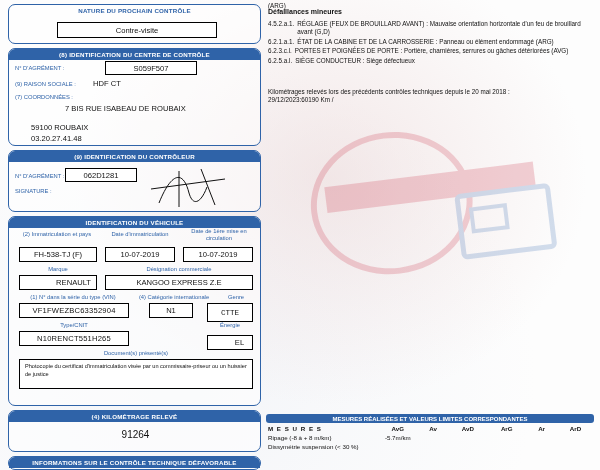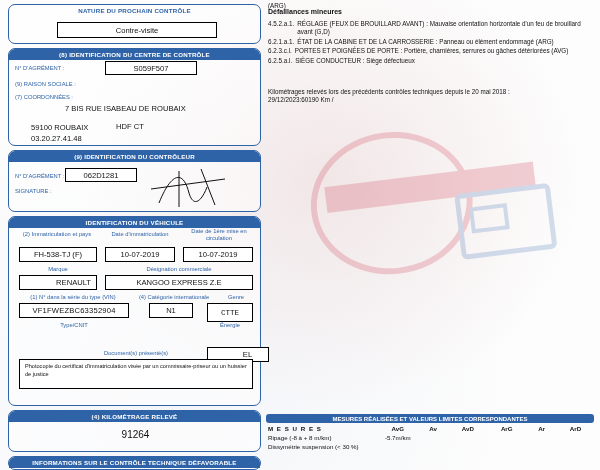--- a/index.html
+++ b/index.html
@@ -172,21 +172,21 @@
     <div style="position:absolute; left:6px; top:15px; width:100px;">
       <span class="lbl">N° D'AGRÉMENT :</span>
     </div>
     <div class="field" style="position:absolute; left:96px; top:12px; width:92px; height:14px; justify-content:center;">
       <span class="val">S059F507</span>
     </div>
 
     <div style="position:absolute; left:6px; top:31px;">
       <span class="lbl">(9) RAISON SOCIALE :</span>
     </div>
-    <div style="position:absolute; left:107px; top:30px;margin-top:43px;">
+    <div style="position:absolute; left:84px; top:30px;">
       <span class="val">HDF CT</span>
     </div>
 
     <div style="position:absolute; left:6px; top:44px;">
       <span class="lbl">(7) COORDONNÉES :</span>
     </div>
     <div style="position:absolute; left:40px; top:55px;margin-left:16px;">
       <span class="val">7 BIS RUE ISABEAU DE ROUBAIX</span>
     </div>
     <div style="position:absolute; left:22px; top:74px;">
@@ -256,21 +256,24 @@
     <div class="field" style="position:absolute; left:140px; top:86px; width:44px; height:15px; justify-content:center;">
       <span class="val">N1</span>
     </div>
     <div class="field" style="position:absolute; left:198px; top:86px; width:46px; height:19px; justify-content:center;font-family:Liberation Mono, monospace;">
       <span class="val">CTTE</span>
     </div>
 
     <div class="lbl" style="position:absolute; left:10px; top:105px; width:110px;">Type/CNIT</div>
     <div class="lbl" style="position:absolute; left:198px; top:105px; width:46px;">Énergie</div>
 
-    <div class="field" style="position:absolute; left:198px; top:130px; width:62px; height:15px; justify-content:center;padding-left:24px;">
+    <div class="field" style="position:absolute; left:10px; top:114px; width:110px; height:15px; justify-content:center;">
+      <span class="val mono-ish">N10RENCT551H265</span>
+    </div>
+    <div class="field" style="position:absolute; left:198px; top:118px; width:46px; height:15px; justify-content:center;padding-left:24px;">
       <span class="val">EL</span>
     </div>
 
     <div class="lbl" style="position:absolute; left:10px; top:133px; width:234px;">Document(s) présenté(s)</div>
     <div class="field" style="position:absolute; left:10px; top:142px; width:234px; height:30px; padding:3px 5px; align-items:flex-start;">
       <span class="small-it" style="font-size:5.6px; line-height:7.6px; font-style:normal;">Photocopie du certificat d'immatriculation visée par un commissaire-priseur ou un huissier de justice</span>
     </div>
   </div>
 
   <div class="blk" style="left:8px; top:410px; width:253px; height:42px;">

